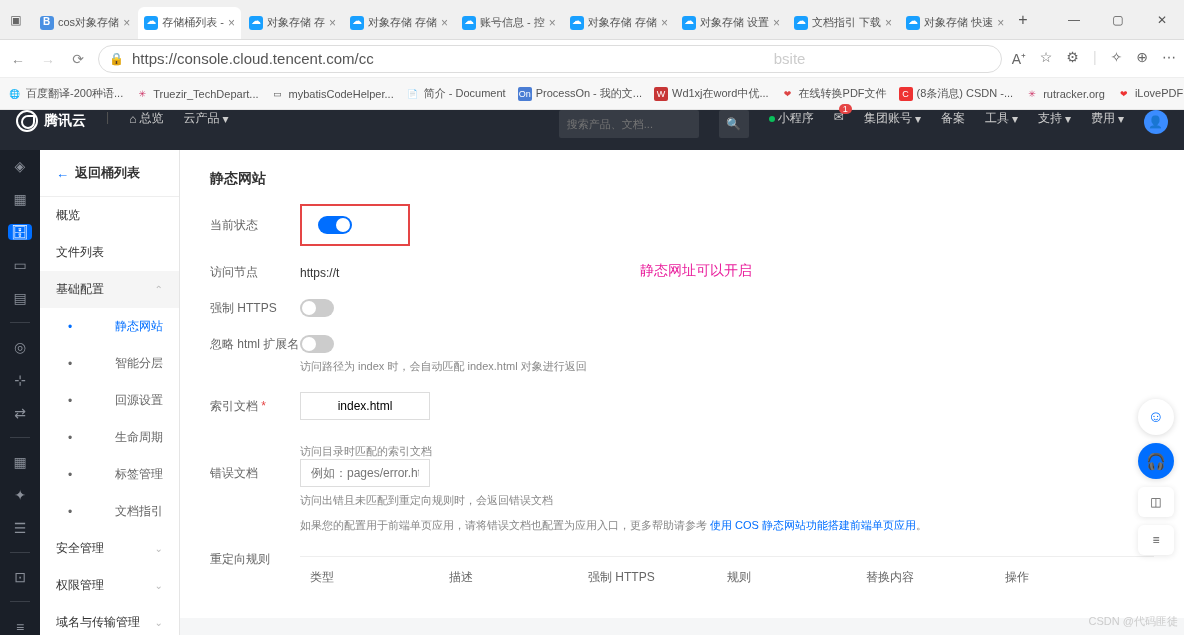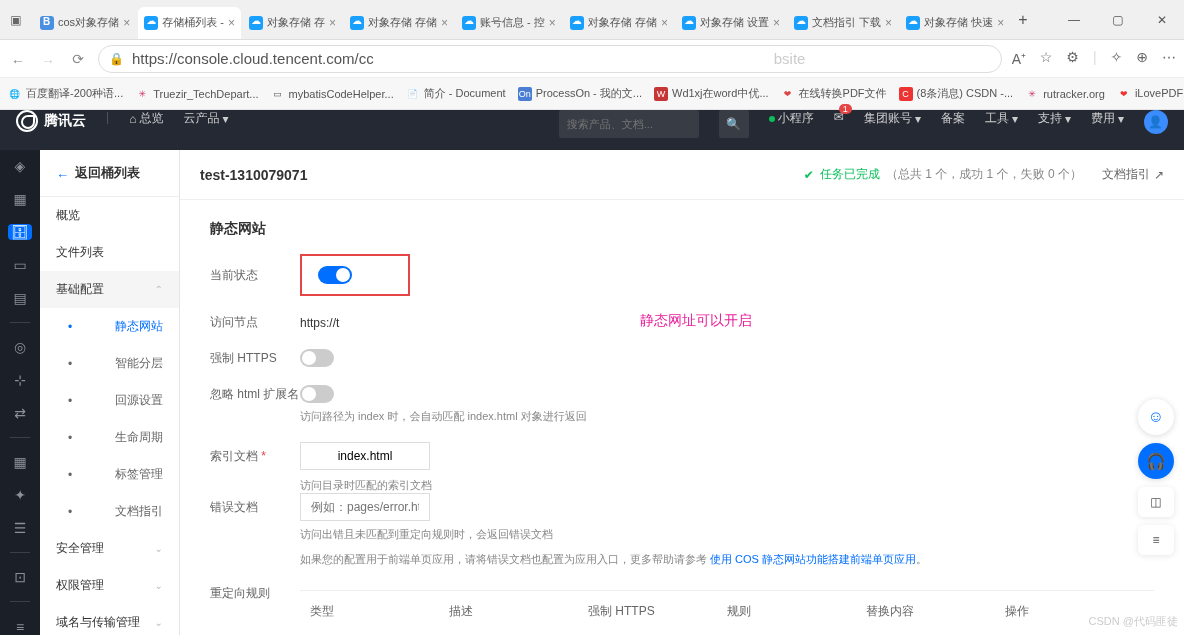--- a/index.html
+++ b/index.html
@@ -292,34 +292,20 @@
         <span class="chev">⌄</span>
       </div>
     <div class="nav-item expandable">
         <span>域名与传输管理</span>
         <span class="chev">⌄</span>
       </div>
 
   </div>
 
   <div class="content">
-    <div class="content-header">
-      <div class="bucket-name">test-1310079071</div>
-      <div style="display:flex; gap:20px; align-items:center">
-        <div class="task-status">
-          <span class="ok">✔</span>
-          <span class="txt">任务已完成</span>
-          <span style="color:#888">（总共 1 个，成功 1 个，失败 0 个）</span>
-        </div>
-        <div class="doc-link">
-            <span>文档指引</span> 
-            <span>↗</span>
-          </div>
-      </div>
-    </div>
 
     <div class="panel">
       <h3>静态网站</h3>
 
       <div class="form-row">
         <div class="form-label">当前状态</div>
         <div class="redbox">
           <div class="toggle on"></div>
         </div>
       </div>
@@ -334,21 +320,21 @@
         <div class="form-label">强制 HTTPS</div>
         <div class="toggle"></div>
       </div>
 
       <div class="form-row" style="margin-bottom:6px">
         <div class="form-label">忽略 html 扩展名</div>
         <div class="toggle"></div>
       </div>
       <div class="helper helper-block">访问路径为 index 时，会自动匹配 index.html 对象进行返回</div>
 
-      <div class="form-row" style="margin-top:18px; margin-bottom:8px">
+      <div class="form-row" style="margin-top:18px; margin-bottom:24px">
         <div class="form-label req">索引文档</div>
         <input class="text-input" value="index.html" style="">
       </div>
       <div class="helper helper-block">访问目录时匹配的索引文档</div>
 
       <div class="form-row" style="margin-bottom:6px">
         <div class="form-label">错误文档</div>
         <input class="text-input" placeholder="例如：pages/error.html" style="">
       </div>
       <div class="helper helper-block">访问出错且未匹配到重定向规则时，会返回错误文档</div>

